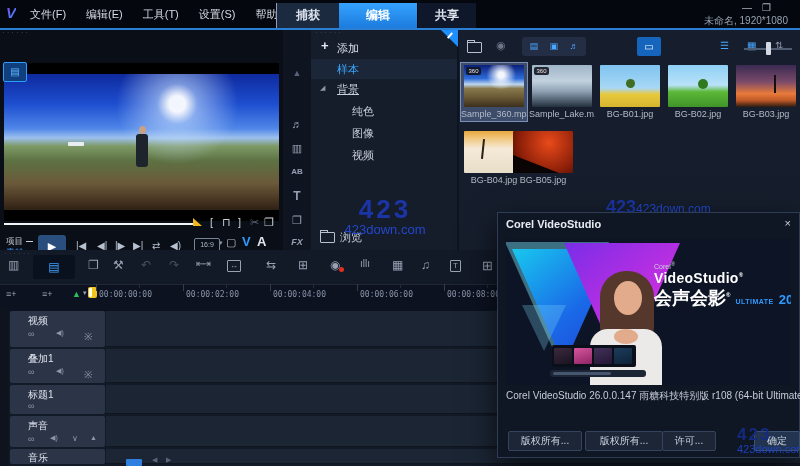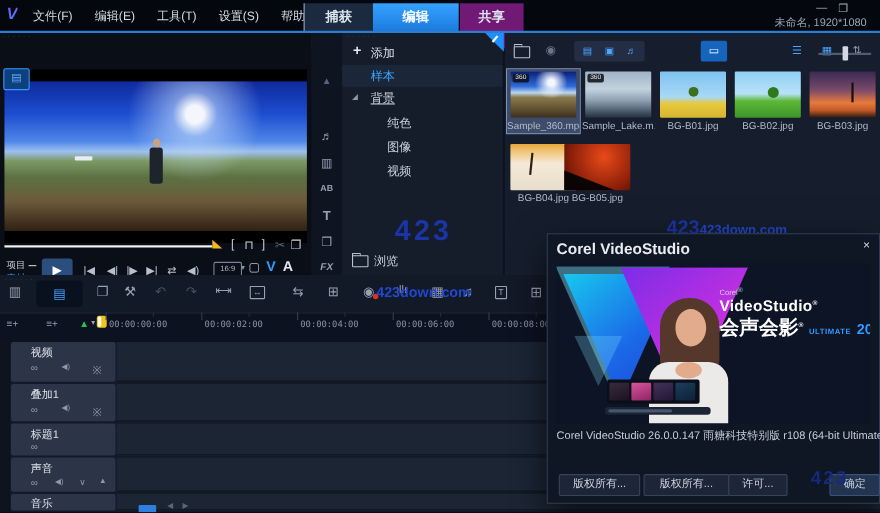--- a/index.html
+++ b/index.html
@@ -10,21 +10,21 @@
 
   
   .topbar{position:absolute;left:0;top:0;width:800px;height:28px;background:#04070d;}
   .logo-v{position:absolute;left:6px;top:4px;font-size:15px;font-weight:bold;font-style:italic;
           background:linear-gradient(135deg,#8a3cf0,#2e9bff);-webkit-background-clip:text;background-clip:text;color:transparent;}
   .menu{position:absolute;left:30px;top:0;height:28px;display:flex;align-items:center;gap:20px;}
   .menu span{font-size:11px;color:#d4dae4;}
   .tab{position:absolute;top:3px;height:41px;line-height:25px;text-align:center;font-size:12px;font-weight:bold;color:#dde4ee;}
   .tab-capture{left:276px;width:62px;background:#1c2a40;border-left:1px solid #8fa0b8;}
   .tab-edit{left:339px;width:78px;background:linear-gradient(180deg,#35a2ff,#0c63c9);color:#fff;}
-  .tab-share{left:418px;width:58px;background:#701a75;}
+  .tab-share{left:418px;width:58px;background:#0f172a;}
   .winctl{position:absolute;top:2px;font-size:10px;color:#aab2bf;}
   .doc-title{position:absolute;left:704px;top:14px;width:96px;font-size:10px;color:#98a2b2;white-space:nowrap;overflow:hidden;}
   .accentline{position:absolute;left:0;top:28px;width:800px;height:2px;background:#2a7fd4;}
 
   
   .prev{position:absolute;left:0;top:30px;width:283px;height:220px;background:#0a0f17;}
   .video{position:absolute;left:4px;top:33px;width:275px;height:158px;background:#000;}
   .vimg{position:absolute;left:0;top:11px;width:275px;height:136px;
     background:
       radial-gradient(circle at 63% 22%, rgba(255,255,255,.95) 0 4%, rgba(205,228,255,.55) 10%, rgba(130,175,255,0) 30%),
@@ -56,21 +56,21 @@
   .tree{position:absolute;left:311px;top:30px;width:146px;height:220px;background:#151c2a;}
   .flag{position:absolute;left:441px;top:30px;width:0;height:0;border-top:17px solid #1f8fff;border-left:17px solid transparent;}
   .flag-pin{position:absolute;left:449px;top:32px;width:2px;height:7px;background:#fff;transform:rotate(40deg);}
   .samplerow{position:absolute;left:311px;top:59px;width:146px;height:20px;background:#1b2638;}
   .treelabel{position:absolute;font-size:11px;color:#c8d0db;}
   .folder{position:absolute;width:13px;height:9px;border:1px solid #b9c2d1;border-radius:1px;}
   .folder::before{content:"";position:absolute;left:-1px;top:-3px;width:6px;height:2px;border:1px solid #b9c2d1;border-bottom:none;border-radius:1px 1px 0 0;}
 
   
   .wm-big{font-weight:bold;color:#1b35a6;}
-  .wm-site{font-weight:bold;color:#2347cc;margin-top:36px;}
+  .wm-site{font-weight:normal;color:#2347cc;}
   .wm-tree{position:absolute;left:318px;top:196px;width:134px;text-align:center;z-index:4;}
   .wm-tree .wm-big{font-size:26px;letter-spacing:3px;display:block;line-height:26px;}
   .wm-tree .wm-site{font-size:13px;display:block;}
   .wm-content{position:absolute;left:606px;top:197px;z-index:3;}
   .wm-content .wm-big{font-size:18px;}
   .wm-content .wm-site{font-size:12px;}
   .wm-dialog{position:absolute;left:737px;top:426px;z-index:30;text-align:left;}
   .wm-dialog .wm-big{font-size:17px;letter-spacing:2px;display:block;color:#142a7e;line-height:17px;}
   .wm-dialog .wm-site{font-size:11px;display:block;color:#1d40bf;}
 
@@ -123,21 +123,21 @@
   .trow{position:absolute;left:10px;width:95px;background:#2c3548;border-radius:2px;overflow:hidden;}
   .trow .tname{position:absolute;left:18px;top:3px;font-size:10px;color:#dde2ea;}
   .trow .ticon{position:absolute;top:18px;color:#8d98aa;}
   .lane{position:absolute;left:106px;width:694px;background:#1b2534;box-shadow:inset 0 -1px 0 #10161f;}
   .botblue{position:absolute;left:126px;top:459px;width:16px;height:7px;background:#2f7fe0;border-radius:1px;}
   .botico{position:absolute;top:456px;font-size:7px;color:#5a6578;}
 
   
   .dialog{position:absolute;left:497px;top:212px;width:303px;height:246px;background:#0f1624;
           border:1px solid #2e3c55;box-sizing:border-box;box-shadow:0 10px 30px rgba(0,0,0,.65);z-index:10;}
-  .dlg-title{position:absolute;left:8px;top:5px;font-size:14px;font-weight:bold;color:#e8ecf2;}
+  .dlg-title{position:absolute;left:8px;top:5px;font-size:11px;font-weight:bold;color:#e8ecf2;}
   .dlg-close{position:absolute;right:8px;top:4px;font-size:11px;color:#ccd2db;}
   .splash{position:absolute;left:8px;top:26px;width:285px;height:146px;background:#0c1426;overflow:hidden;border-radius:2px;}
   .tri{position:absolute;clip-path:polygon(0 0,100% 0,50% 100%);}
   .tri-a2{left:-1px;top:3px;width:104px;height:116px;background:#7adef5;opacity:.45;}
   .tri-a{left:6px;top:10px;width:104px;height:116px;background:linear-gradient(140deg,#18c8ee 0%,#1a6ae8 55%,#1e3fd0 100%);}
   .tri-b{left:58px;top:4px;width:116px;height:130px;background:linear-gradient(140deg,#7a2de8 0%,#c32fe0 55%,#ff3fd4 100%);}
   .tri-c{left:16px;top:66px;width:44px;height:46px;background:rgba(130,220,250,.28);}
   .woman{position:absolute;left:92px;top:26px;width:84px;height:120px;}
   .hair{position:absolute;left:2px;top:6px;width:54px;height:76px;background:#55382b;border-radius:26px 26px 20px 20px;}
   .face{position:absolute;left:16px;top:16px;width:28px;height:34px;background:#e2ab8c;border-radius:50%;}

